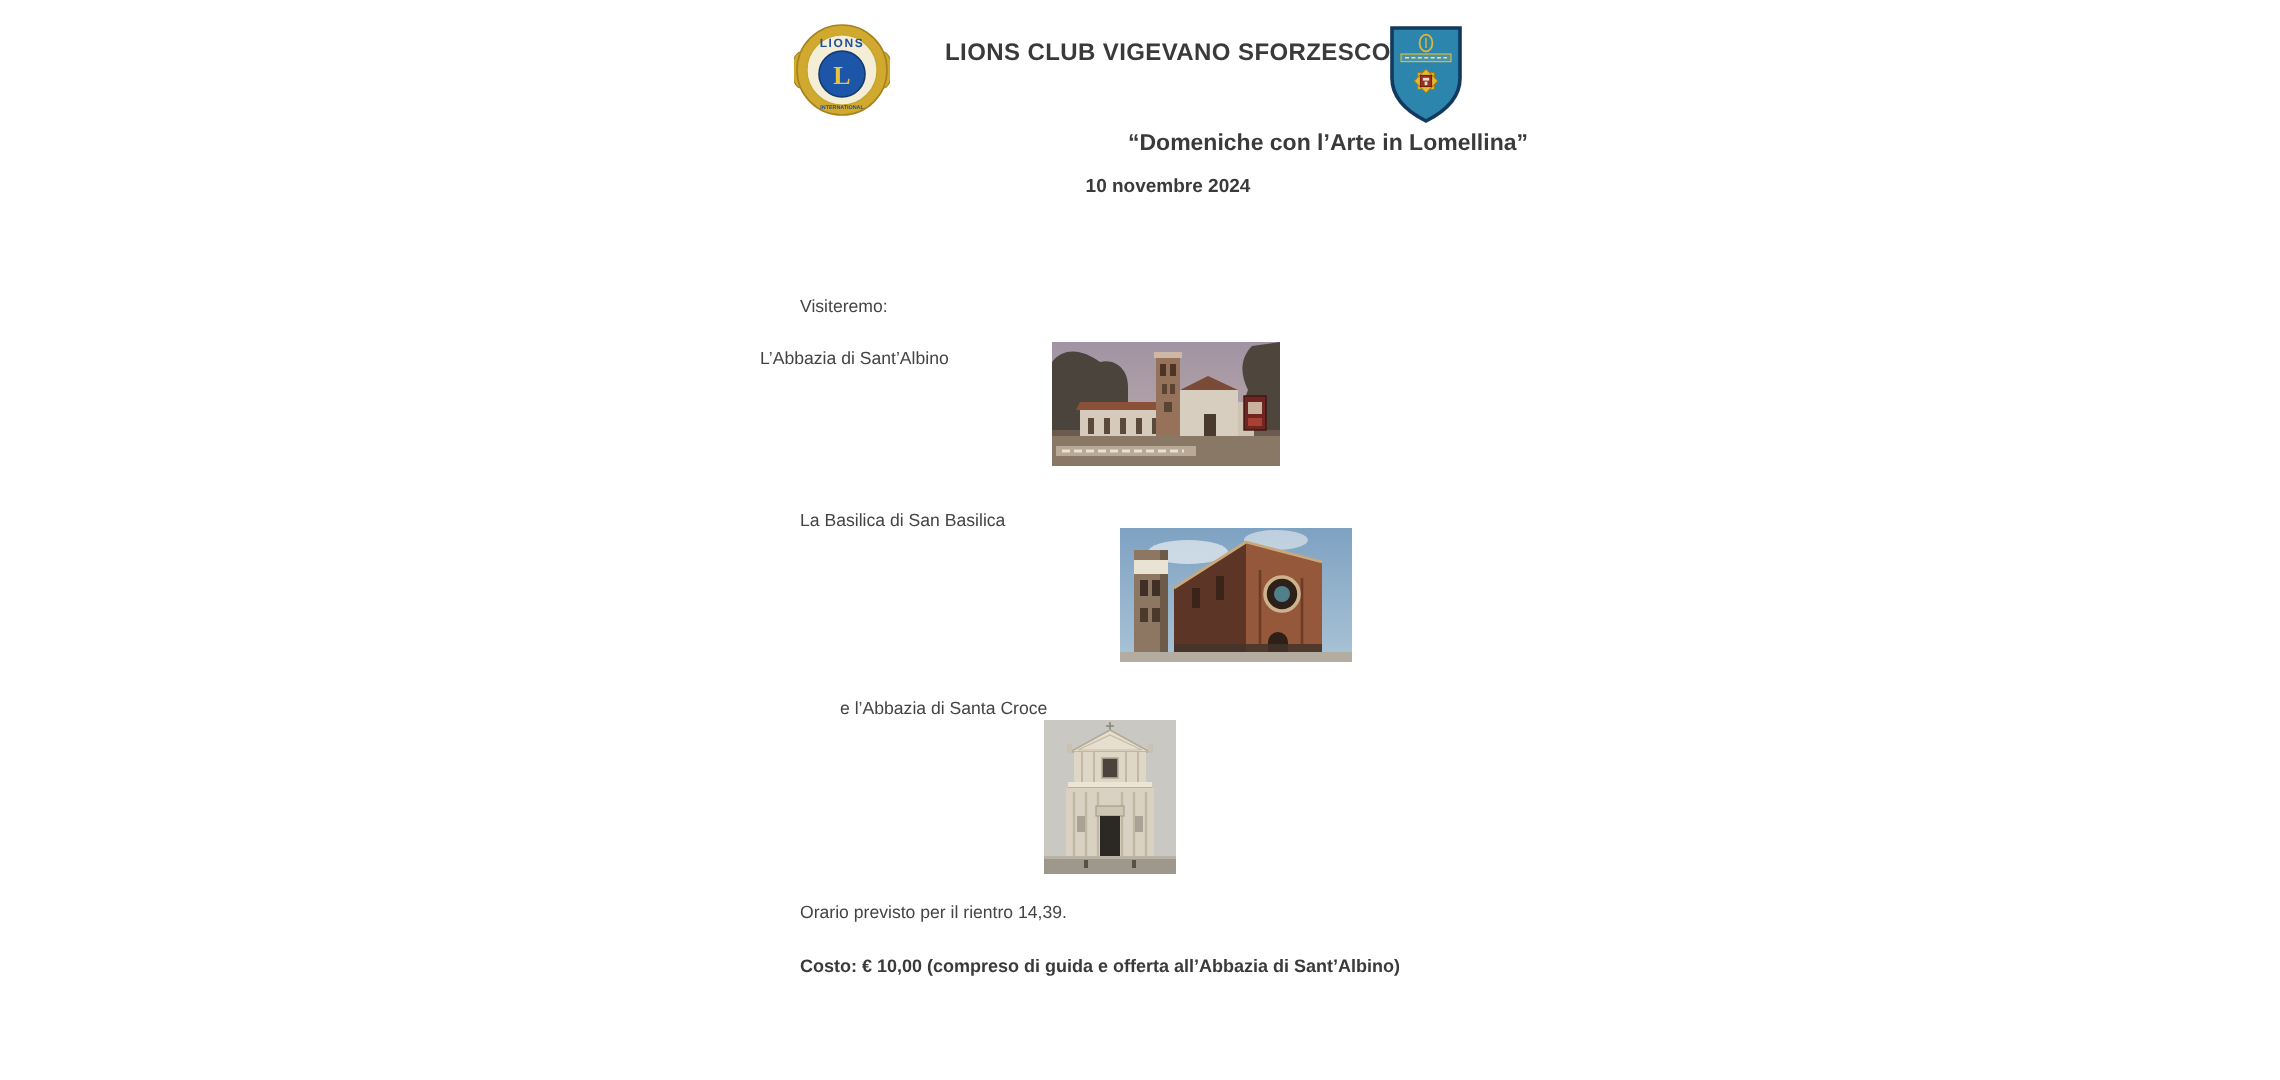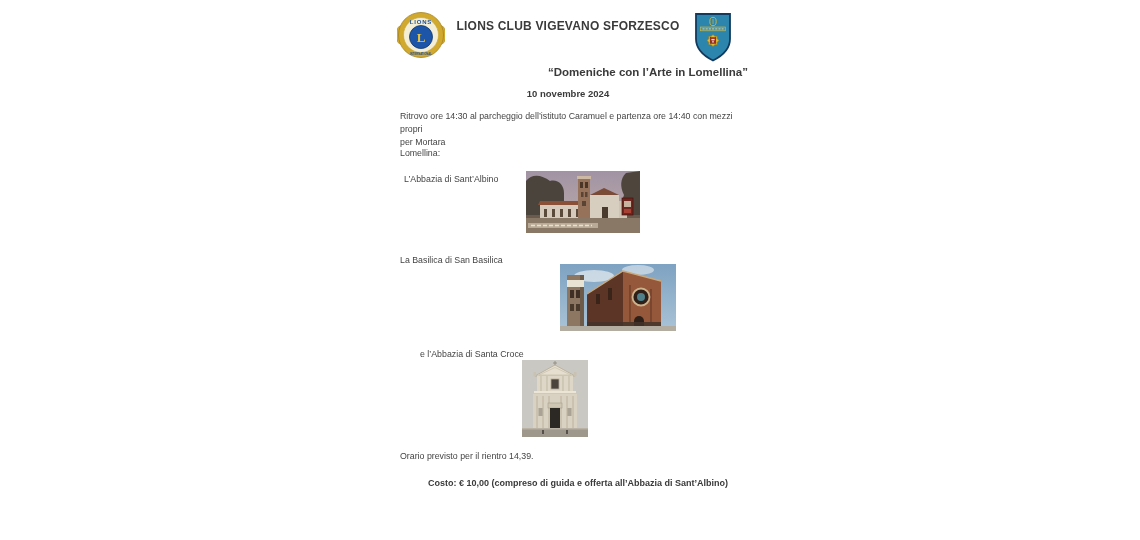--- a/index.html
+++ b/index.html
@@ -1,30 +1,30 @@
 <!DOCTYPE html>
 <html><head>
 <meta charset="utf-8">
 <style>
   html,body{margin:0;padding:0;background:#ffffff;}
   .page{
     position:relative;width:1140px;height:540px;background:#ffffff;overflow:hidden;
     font-family:"Liberation Sans",sans-serif;color:#3e3e3e;
   }
   .abs{position:absolute;}
-  .center-col{left:388px;width:360px;text-align:center;}
+  .center-col{left:404px;width:360px;text-align:center;}
   .club-name{top:19px;font-size:12px;font-weight:bold;letter-spacing:.2px;color:#3a3a3a;}
   .president{top:34px;font-size:7.5px;font-weight:bold;letter-spacing:.6px;color:#454545;}
   .event-title{top:66px;font-size:11.5px;font-weight:bold;color:#3a3a3a;text-align:right;}
   .event-date{top:88px;font-size:9.5px;font-weight:bold;color:#3a3a3a;}
   .body-text{font-size:8.8px;line-height:13px;color:#444444;}
-  .bold-text{font-weight:bold;color:#3a3a3a;font-size:9px;margin-left:28px;}
+  .bold-text{font-weight:bold;color:#3a3a3a;font-size:9px;}
   .meeting{left:400px;top:110px;width:350px;}
   .visit-intro{left:400px;top:147px;}
-  .stop-label-0{left:404px;top:173px;}
+  .stop-label-0{left:380px;top:173px;}
   .stop-label-1{left:400px;top:254px;}
   .stop-label-2{left:420px;top:348px;}
   .return-info{left:400px;top:450px;}
   .cost-info{left:400px;top:478px;}
   .booking-info{left:400px;top:506px;}
   .lions-logo{left:397px;top:9px;width:48px;height:53px;}
   .crest{left:693px;top:12px;width:40px;height:51px;}
   .photo0{left:526px;top:171px;width:114px;height:62px;}
   .photo1{left:560px;top:264px;width:116px;height:67px;}
   .photo2{left:522px;top:360px;width:66px;height:77px;}
@@ -61,26 +61,22 @@
       <rect x="15.8" y="24.3" width="8.4" height="8.4" fill="#e3bb2e" stroke="#9c7a18" stroke-width="0.5" transform="rotate(45 20 28.5)"></rect>
       <rect x="17.2" y="25.7" width="5.6" height="5.6" fill="#9e2b20" stroke="#6e1c14" stroke-width="0.5"></rect>
       <rect x="18.4" y="26.9" width="3.2" height="1.4" fill="#e8e0cc"></rect>
       <rect x="19.3" y="28.8" width="1.4" height="1.8" fill="#e8e0cc"></rect>
     </svg>
   </div>
 
   <div class="abs center-col event-title">“Domeniche con l’Arte in Lomellina”</div>
   <div class="abs center-col event-date">10 novembre 2024</div>
 
-  <div class="abs meeting body-text">
-    <div>Ritrovo ore 14:30 al parcheggio dell’istituto Caramuel e partenza ore 14:40 con mezzi propri</div>
-    <div>per Mortara</div>
-  </div>
 
-  <div class="abs visit-intro body-text">Lomellina:</div>
+  <div class="abs visit-intro body-text">Visiteremo:</div>
 
   <div class="abs stop-label-0 body-text">L’Abbazia di Sant’Albino</div>
   <div class="abs photo0">
     <svg width="114" height="62" viewBox="0 0 114 62" preserveAspectRatio="none">
       <defs>
         <linearGradient id="sky1" x1="0" y1="0" x2="0" y2="1">
           <stop offset="0" stop-color="#a193a3"></stop>
             <stop offset="1" stop-color="#beaeab"></stop>
         </linearGradient>
       </defs>

